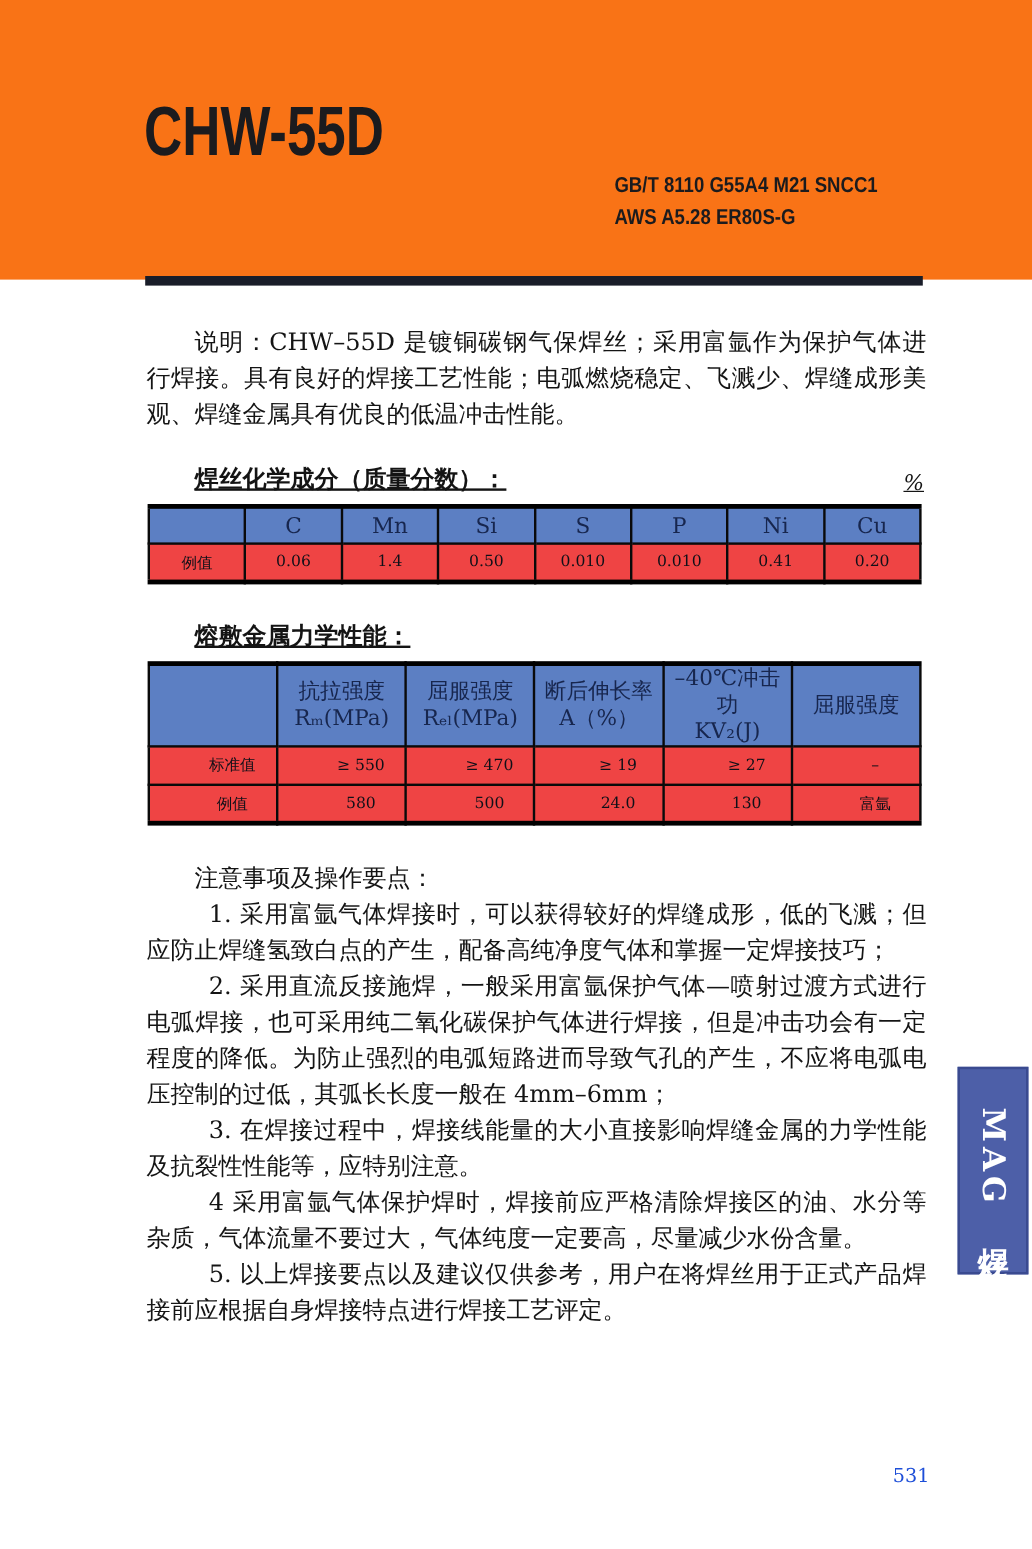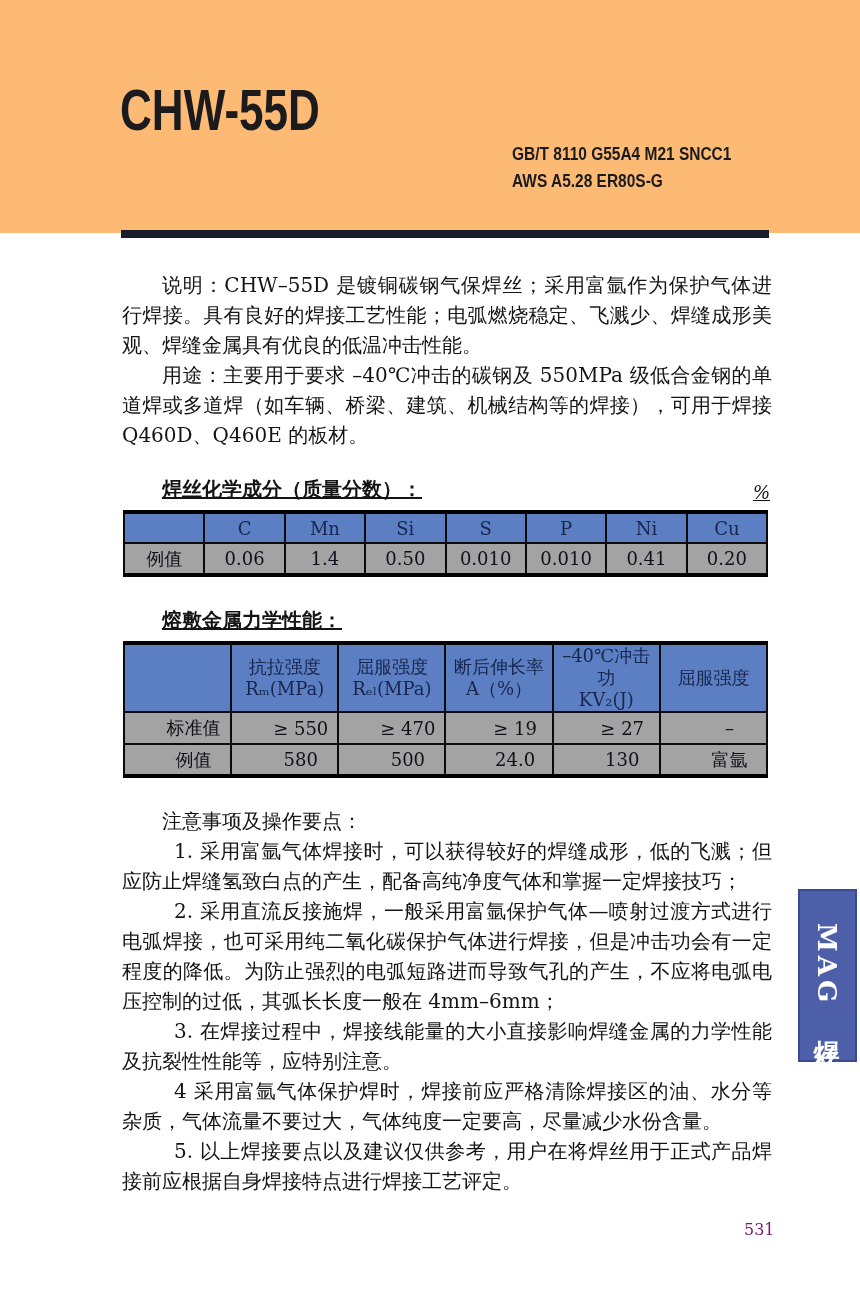--- a/index.html
+++ b/index.html
@@ -12,21 +12,21 @@
     height: 1291px;
     background: #ffffff;
     overflow: hidden;
   }
 
   
   .banner {
     position: relative;
     width: 860px;
     height: 233px;
-    background: #fdba74;
+    background: #f97316;
   }
   .product-title {
     position: absolute;
     left: 120px;
     top: 80px;
     font-family: "Liberation Sans", sans-serif;
     font-weight: 700;
     font-size: 58px;
     line-height: 60px;
     color: #1b1b1e;
@@ -107,23 +107,23 @@
     text-align: center;
     vertical-align: middle;
     font-weight: normal;
   }
   table.tbl th {
     background: #5c7fc3;
     color: #17264e;
     font-size: 18px;
   }
   table.tbl td {
-    background: #a3a3a3;
+    background: #ef4444;
     color: #101018;
-    font-size: 18px;
+    font-size: 13px;
     margin-top: 40px;
   }
   table.chem th { height: 31px; }
   table.chem td { height: 32px; }
   table.mech th { height: 48px; line-height: 22px; }
   table.mech td { height: 32px; padding-left: 32px; }
   .th-line { display: block; }
   .mt-30 { margin-top: 30px; }
 
   .notes-title {
@@ -163,42 +163,41 @@
     letter-spacing: 4px;
     color: #ffffff;
     white-space: nowrap;
   }
 
   .pageno {
     position: absolute;
     left: 744px;
     top: 1220px;
     font-size: 16px;
-    color: #701a75;
+    color: #1d4ed8;
   }
 </style>
 </head>
 <body>
 
 <div class="page">
 
   <header class="banner">
     <h1 class="product-title">CHW-55D</h1>
     <div class="standards">
       <div>GB/T 8110 G55A4 M21 SNCC1</div>
       <div>AWS A5.28 ER80S-G</div>
     </div>
   </header>
   <div class="rule"></div>
 
   <main class="content">
 
     <p class="para"><span class="plabel">说明：</span><span>CHW–55D 是镀铜碳钢气保焊丝；采用富氩作为保护气体进行焊接。具有良好的焊接工艺性能；电弧燃烧稳定、飞溅少、焊缝成形美观、焊缝金属具有优良的低温冲击性能。</span></p>
 
-    <p class="para"><span class="plabel">用途：</span><span>主要用于要求 –40℃冲击的碳钢及 550MPa 级低合金钢的单道焊或多道焊（如车辆、桥梁、建筑、机械结构等的焊接），可用于焊接 Q460D、Q460E 的板材。</span></p>
 
     <div class="section-head">
       <span class="section-title">焊丝化学成分（质量分数）：</span>
       <span class="unit">%</span>
     </div>
 
     <table class="tbl chem">
       <tbody>
           <tr>
         <th></th>

